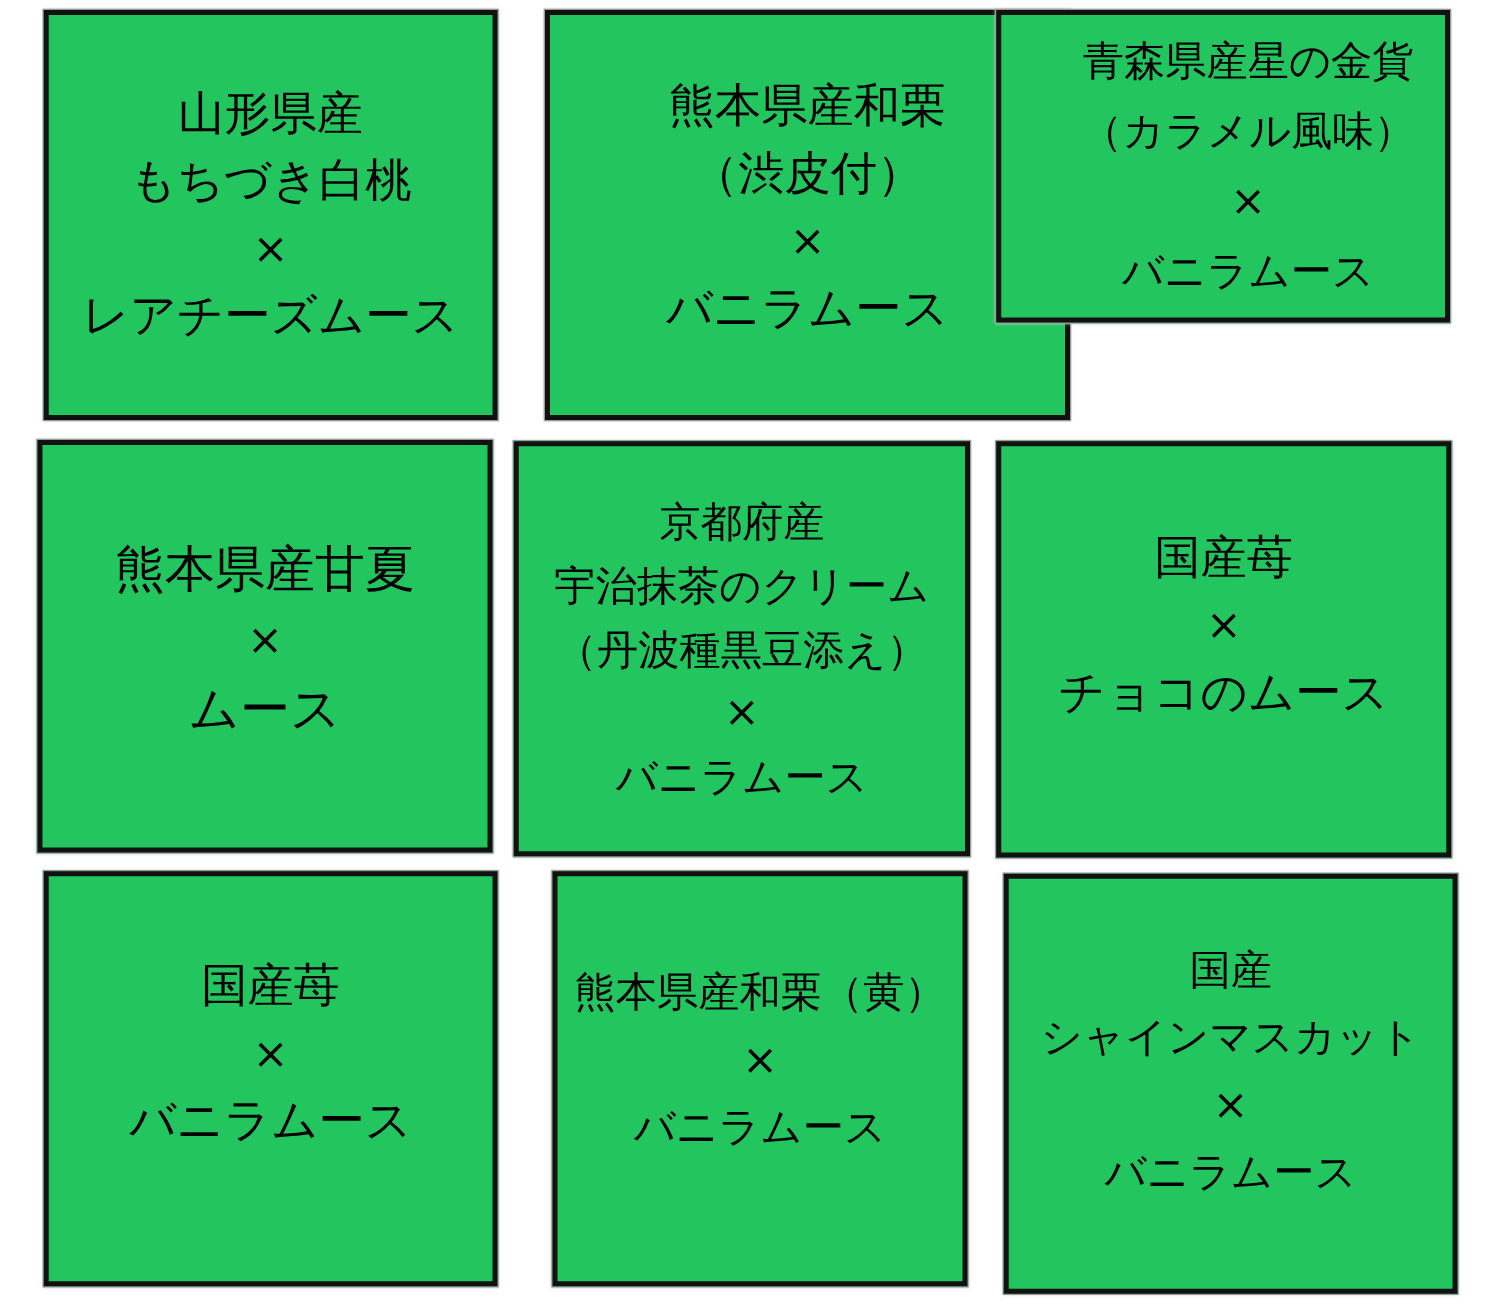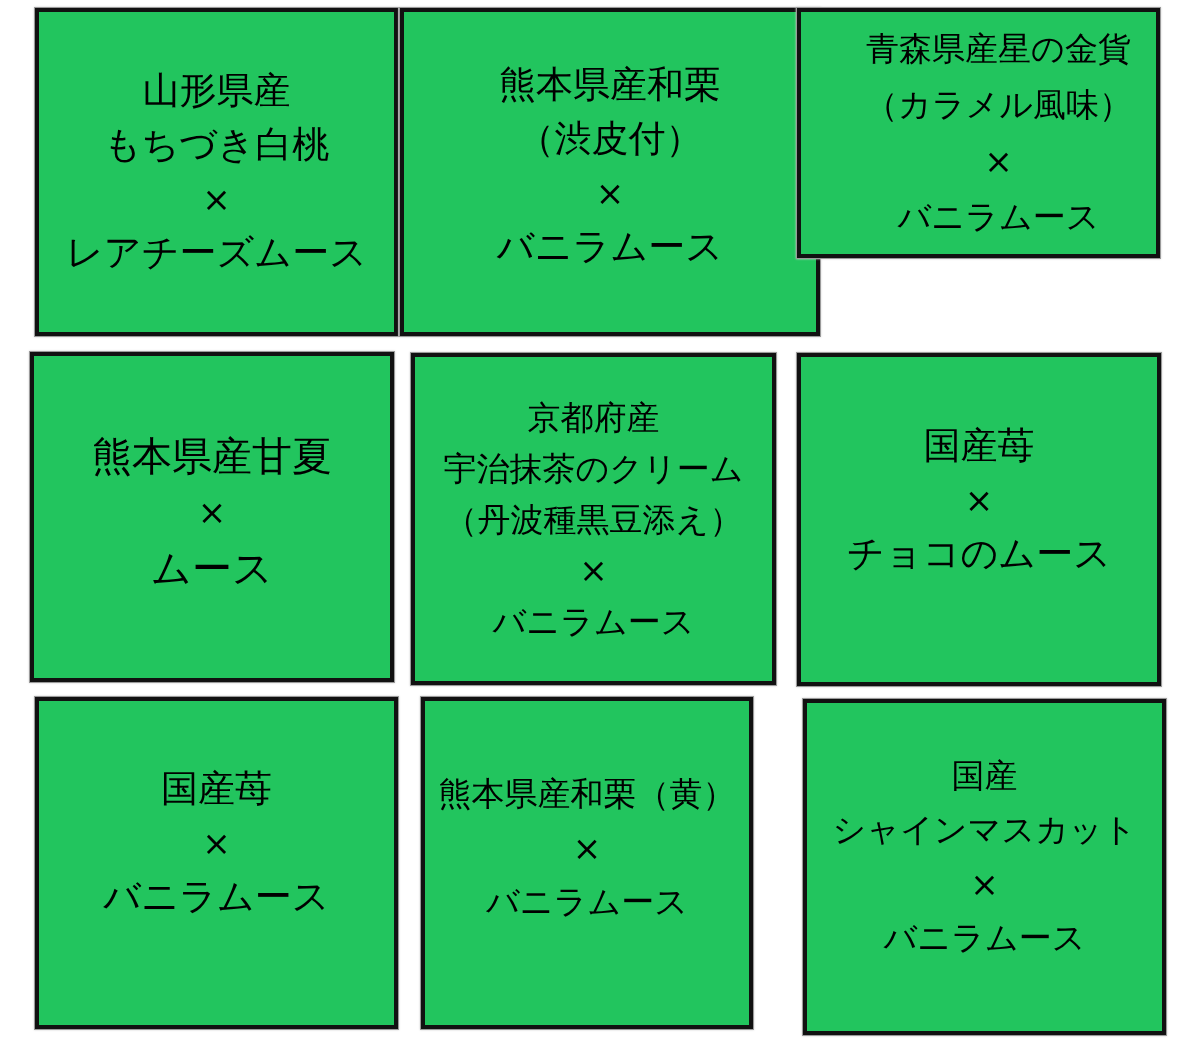--- a/index.html
+++ b/index.html
@@ -56,21 +56,21 @@
 
 <div class="card card-1" style="left:35px; top:8px; width:363px; height:328px;">
   <div class="card-text">
     <span class="line">山形県産</span>
     <span class="line">もちづき白桃</span>
     <span class="line cross">×</span>
     <span class="line">レアチーズムース</span>
   </div>
 </div>
 
-<div class="card card-2" style="left:400px; top:8px; width:420px; height:328px;">
+<div class="card card-2" style="left:436px; top:8px; width:420px; height:328px;">
   <div class="card-text">
     <span class="line">熊本県産和栗</span>
     <span class="line">（渋皮付）</span>
     <span class="line cross">×</span>
     <span class="line">バニラムース</span>
   </div>
 </div>
 
 <div class="card card-3" style="left:797px; top:8px; width:363px; height:250px;padding-left:40px;">
   <div class="card-text">
@@ -108,21 +108,21 @@
 </div>
 
 <div class="card card-7" style="left:35px; top:697px; width:363px; height:332px;">
   <div class="card-text">
     <span class="line">国産苺</span>
     <span class="line cross">×</span>
     <span class="line">バニラムース</span>
   </div>
 </div>
 
-<div class="card card-8" style="left:421px; top:697px; width:332px; height:332px;">
+<div class="card card-8" style="left:442px; top:697px; width:332px; height:332px;">
   <div class="card-text">
     <span class="line">熊本県産和栗（黄）</span>
     <span class="line cross">×</span>
     <span class="line">バニラムース</span>
   </div>
 </div>
 
 <div class="card card-9" style="left:803px; top:699px; width:363px; height:336px;">
   <div class="card-text">
     <span class="line">国産</span>

